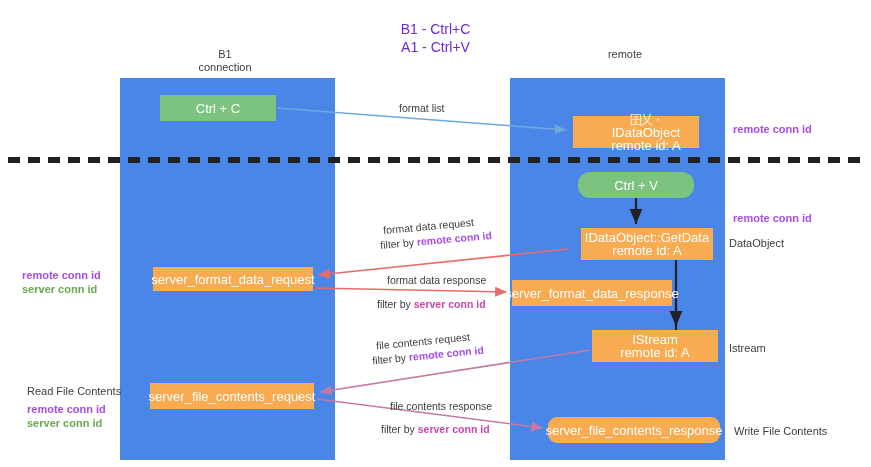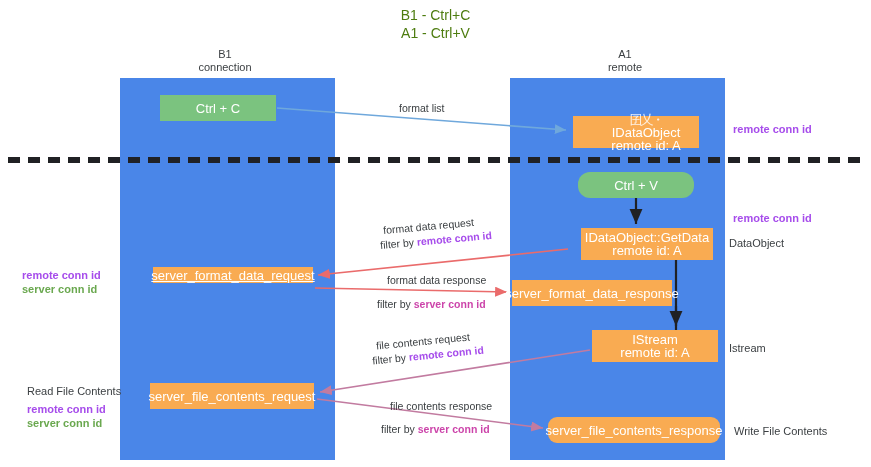--- a/index.html
+++ b/index.html
@@ -16,25 +16,25 @@
     width: 871px;
     height: 467px;
     background: #ffffff;
     overflow: hidden;
   }
 
   
   .title {
     position: absolute;
     left: 0;
-    top: 6px;
+    top: 20px;
     width: 871px;
     text-align: center;
     font-size: 14px;
-    color: #4d7c0f;
+    color: #6d28d9;
     line-height: 18px;
   }
 
   
   .col-head {
     position: absolute;
     text-align: center;
     font-size: 11px;
     color: #3c4043;
     line-height: 13px;
@@ -81,21 +81,21 @@
     padding: 2px 4px;
   }
   .node.green  { background: #7bc37f; }
   .node.orange { background: #f9ab52; }
   .node .l2 { display: block; }
 
   #node-ctrlc    { left: 160px; top: 95px;  width: 116px; height: 26px; }
   #node-idobj    { left: 573px; top: 116px; width: 126px; height: 32px; padding-left: 24px; }
   #node-ctrlv    { left: 578px; top: 172px; width: 116px; height: 26px; border-radius: 12px; }
   #node-getdata  { left: 570px; top: 228px; width: 132px; height: 32px; margin-left: 11px; }
-  #node-sfdreq   { left: 153px; top: 267px; width: 160px; height: 16px; text-decoration: underline; }
+  #node-sfdreq   { left: 153px; top: 267px; width: 160px; height: 24px; }
   #node-sfdres   { left: 512px; top: 280px; width: 160px; height: 26px; }
   #node-istream  { left: 592px; top: 330px; width: 126px; height: 32px; }
   #node-sfcreq   { left: 150px; top: 383px; width: 164px; height: 26px; }
   #node-sfcres   { left: 548px; top: 417px; width: 172px; height: 26px; border-radius: 9px; }
 
   
   .glyph-artifact {
     display: inline-block;
     letter-spacing: -2px;
     opacity: 0.85;
@@ -159,21 +159,20 @@
   <div class="title">
     <div>B1 - Ctrl+C</div>
     <div>A1 - Ctrl+V</div>
   </div>
 
   <div class="col-head" id="head-b1">
     <div>B1</div>
     <div>connection</div>
   </div>
   <div class="col-head" id="head-a1">
-    <div>A1</div>
     <div>remote</div>
   </div>
 
   <div class="lane" id="lane-b1"></div>
   <div class="lane" id="lane-a1"></div>
 
   <svg class="edges">
     <defs>
       <marker id="ar-blue" markerWidth="9" markerHeight="9" refX="7" refY="3" orient="auto">
         <path d="M0,0 L7,3 L0,6 z" fill="#6fa8dc"></path>

